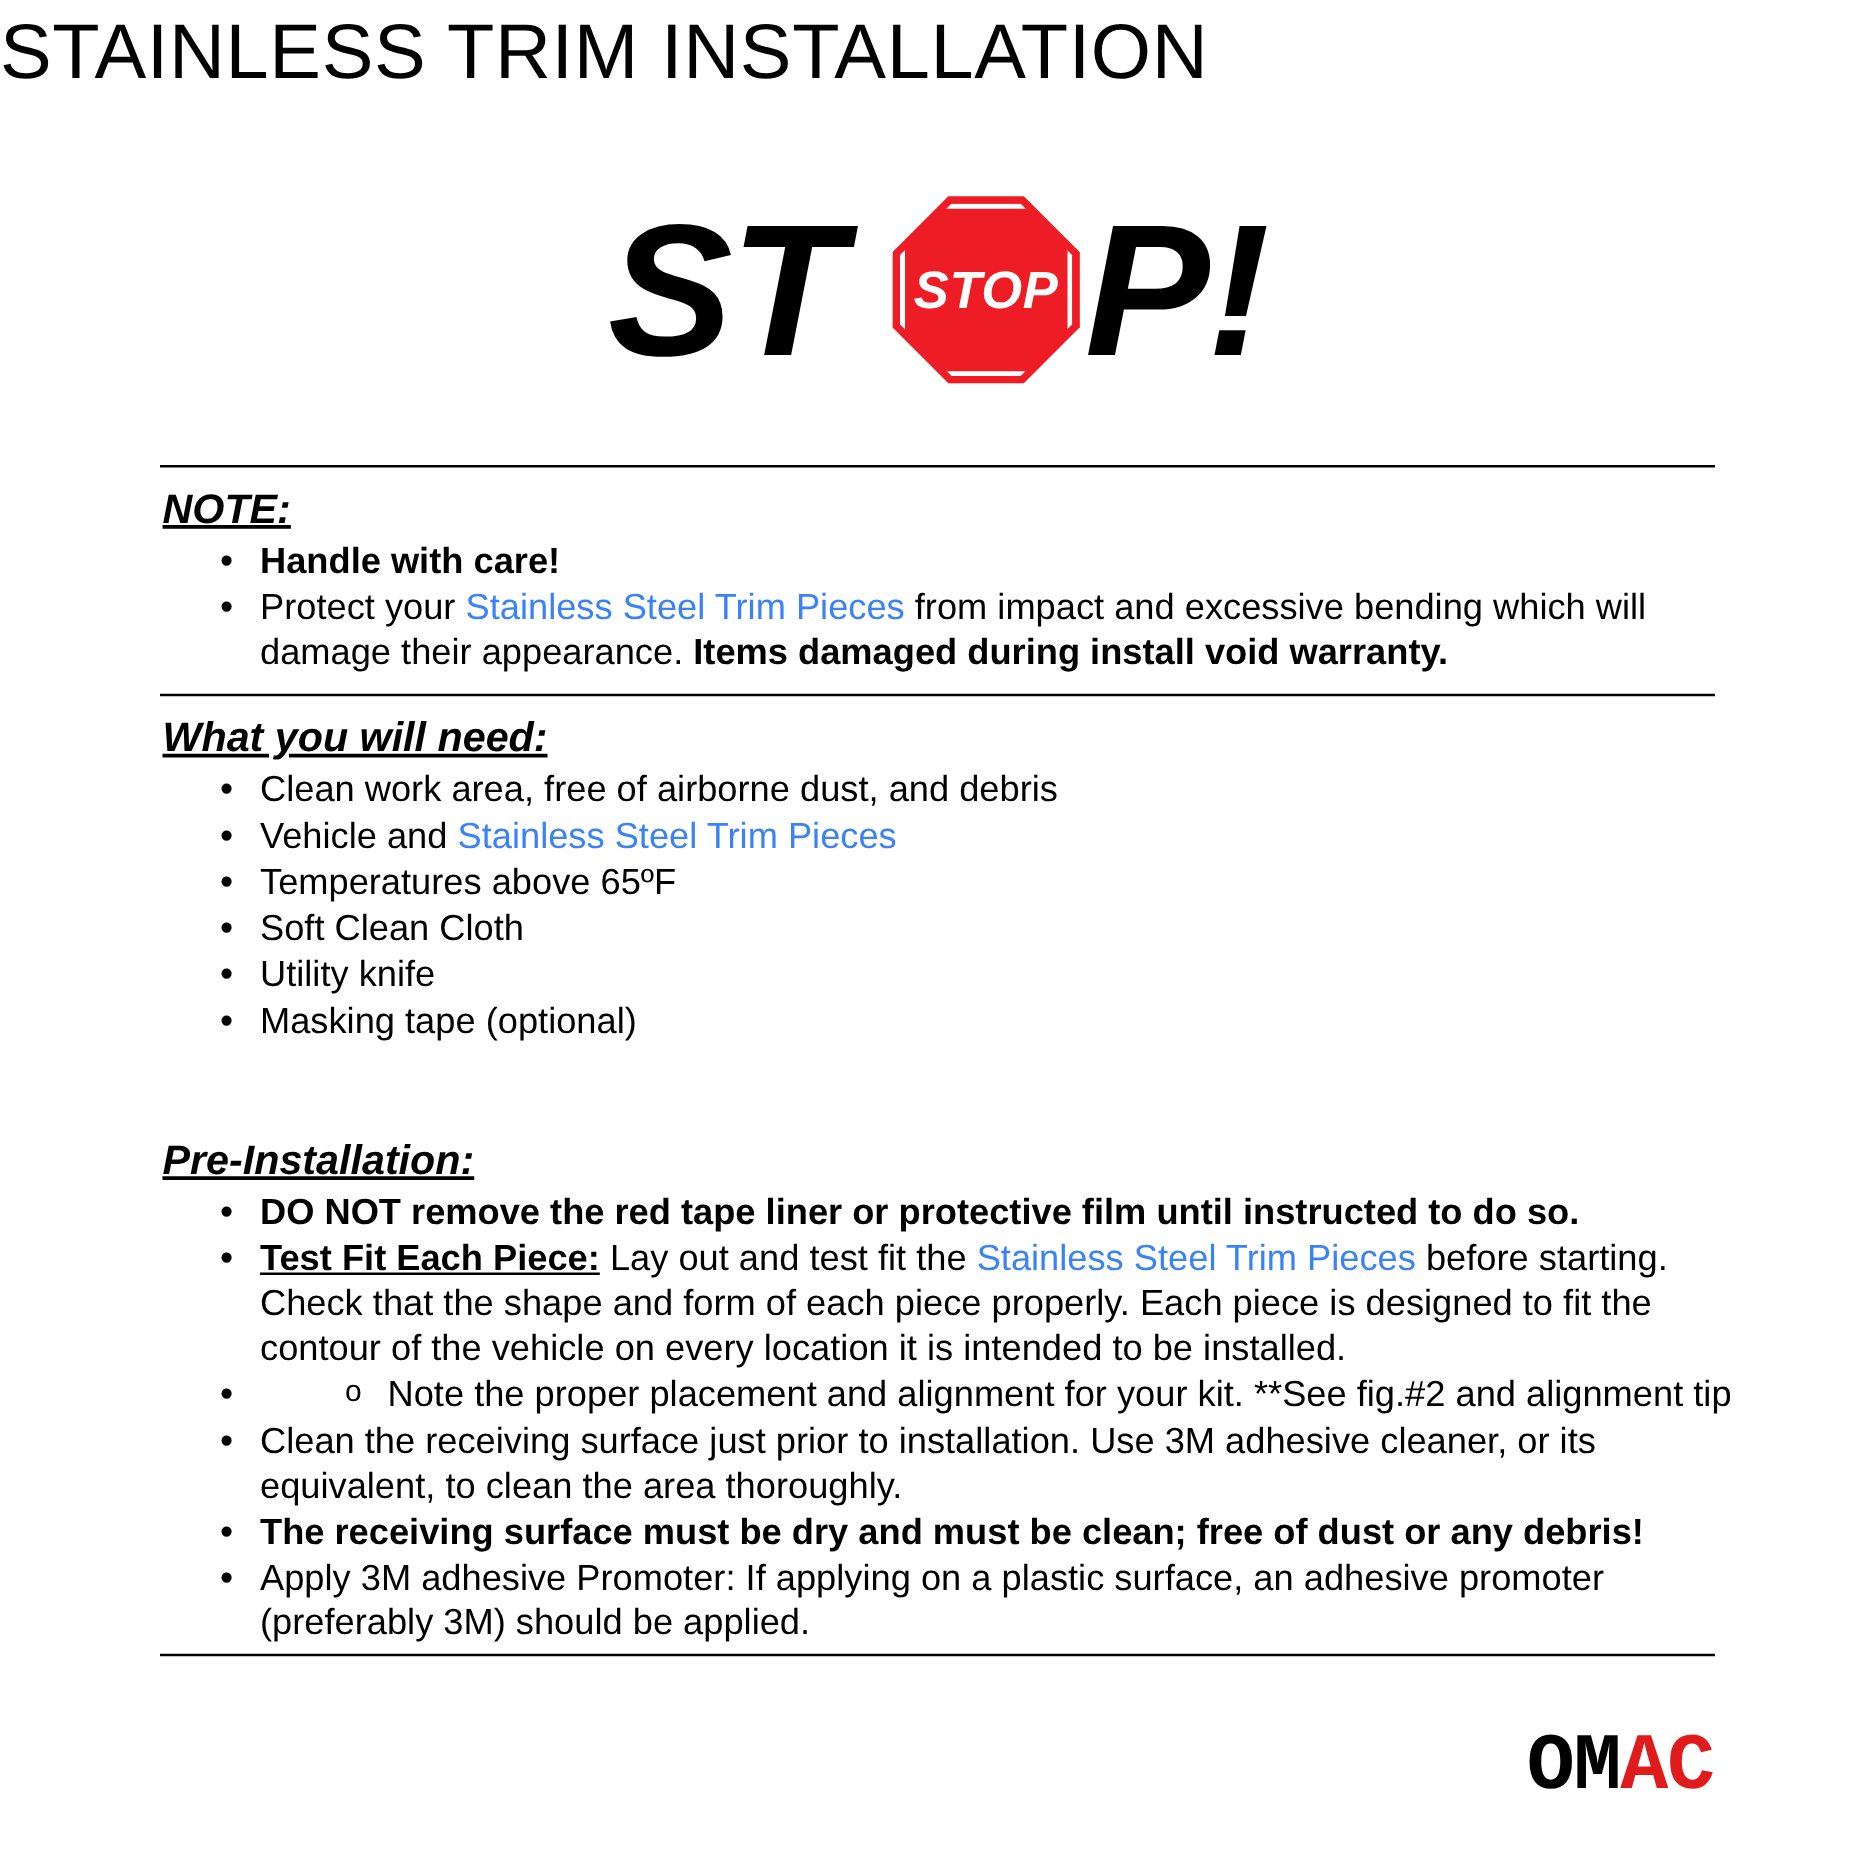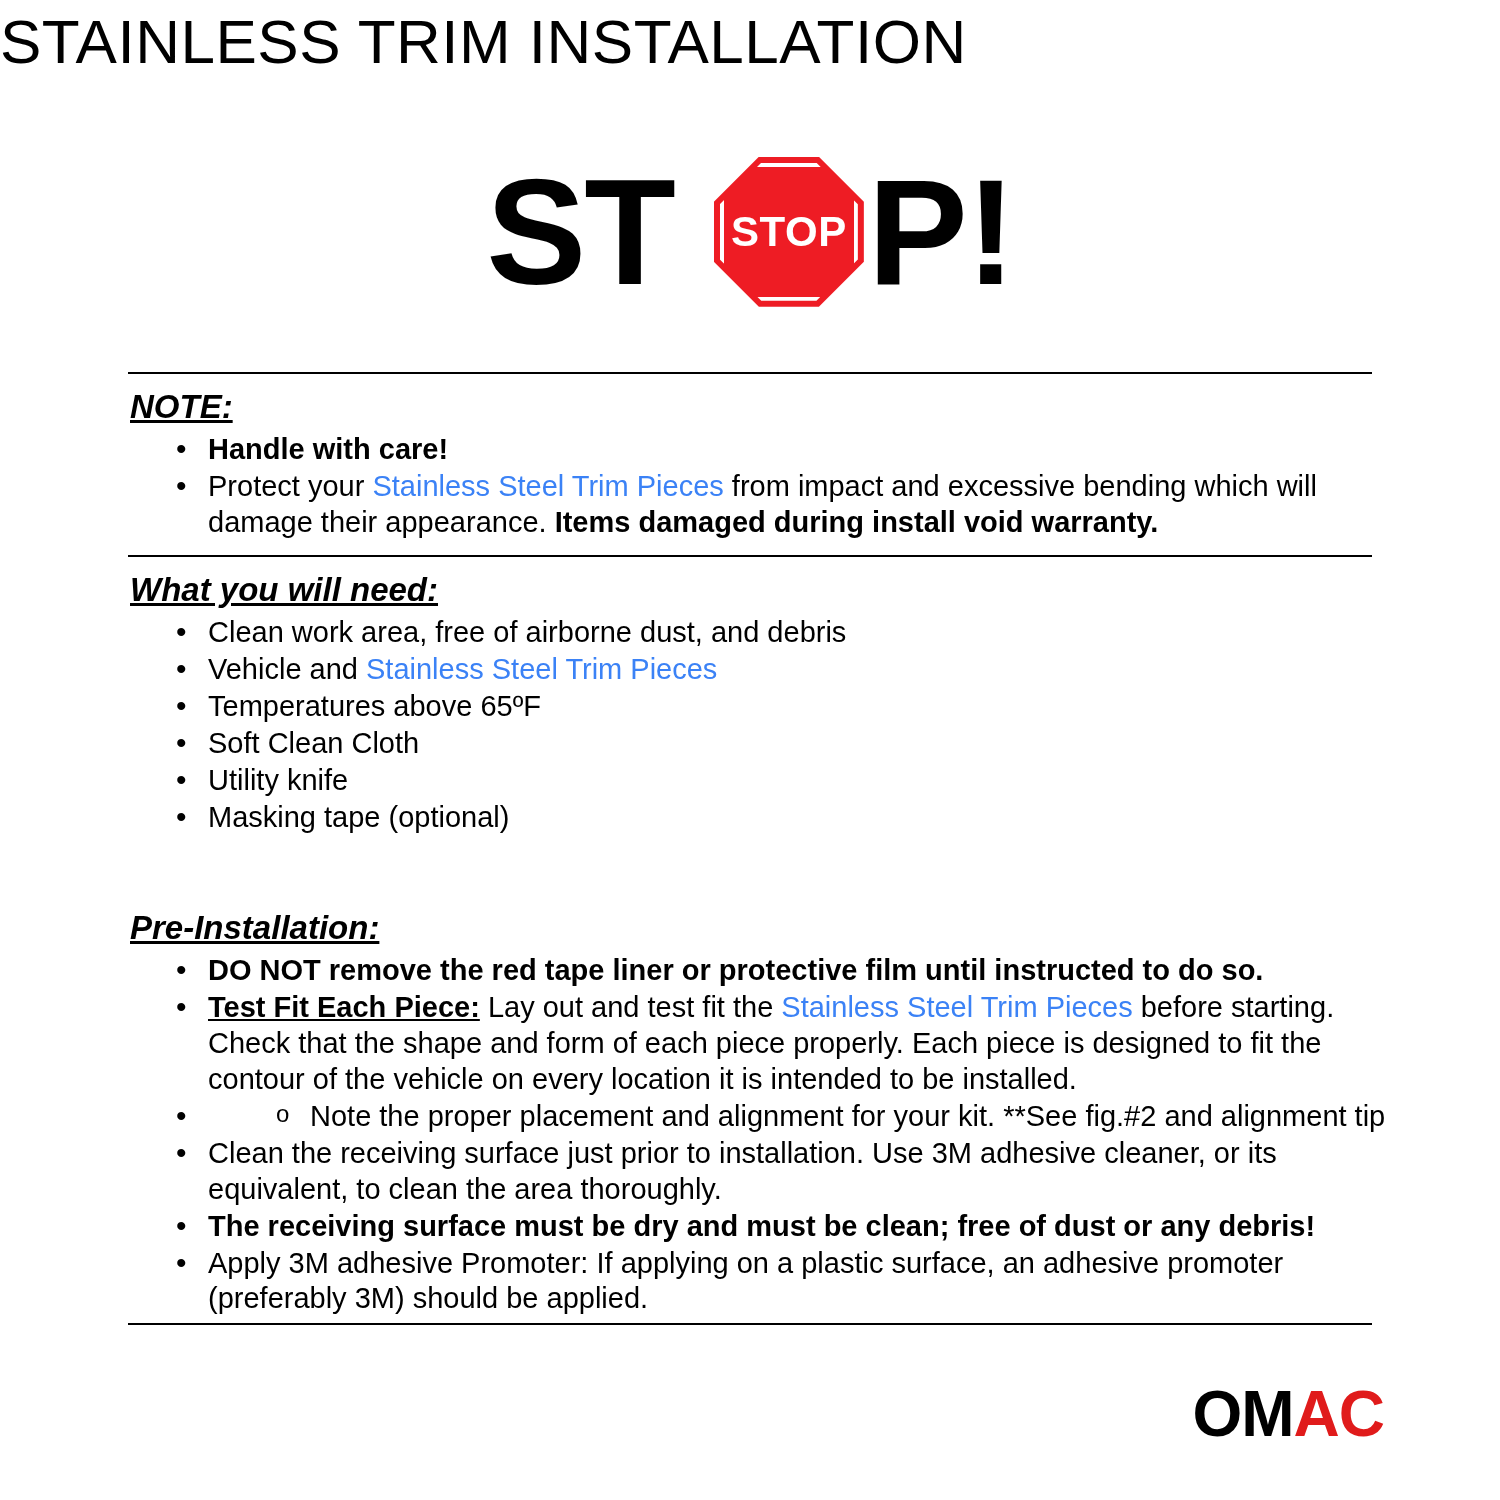--- a/index.html
+++ b/index.html
@@ -41,20 +41,21 @@
     justify-content: center;
     position: relative;
   }
   .stop-word {
     font-size: 150px;
     font-weight: bold;
     letter-spacing: -2px;
     line-height: 1;
     font-family: "Liberation Sans", sans-serif;
     display: flex;
+    font-style: italic;
   }
   .stop-word .st { margin-right: 2px; }
   .stop-word .pbang { margin-left: 2px; }
   .octagon-wrap {
     width: 150px;
     height: 150px;
     position: relative;
     display: inline-block;
     margin: 0 2px;
     padding-left: 36px;
@@ -146,25 +147,25 @@
     top: 0;
     font-size: 24px;
   }
   .b { font-weight: bold; }
   .u { text-decoration: underline; }
   .red { color: #3b82f6; }
   .spacer-med { height: 58px; }
 
   .omac {
     position: absolute;
-    right: 116px;
+    right: 129px;
     bottom: 60px;
     font-size: 64px;
     font-weight: bold;
-    font-family: Liberation Sans, sans-serif;
+    font-family: Liberation Mono, monospace;
     letter-spacing: -1px;
     line-height: 1;
   }
   .omac .o { color: #000; }
   .omac .m { color: #000; }
   .omac .a { color: #e01b1b; }
   .omac .c { color: #e01b1b; }
 
   .needs-block { margin-top: 10px; }
   .pre-block { margin-top: 4px; }

